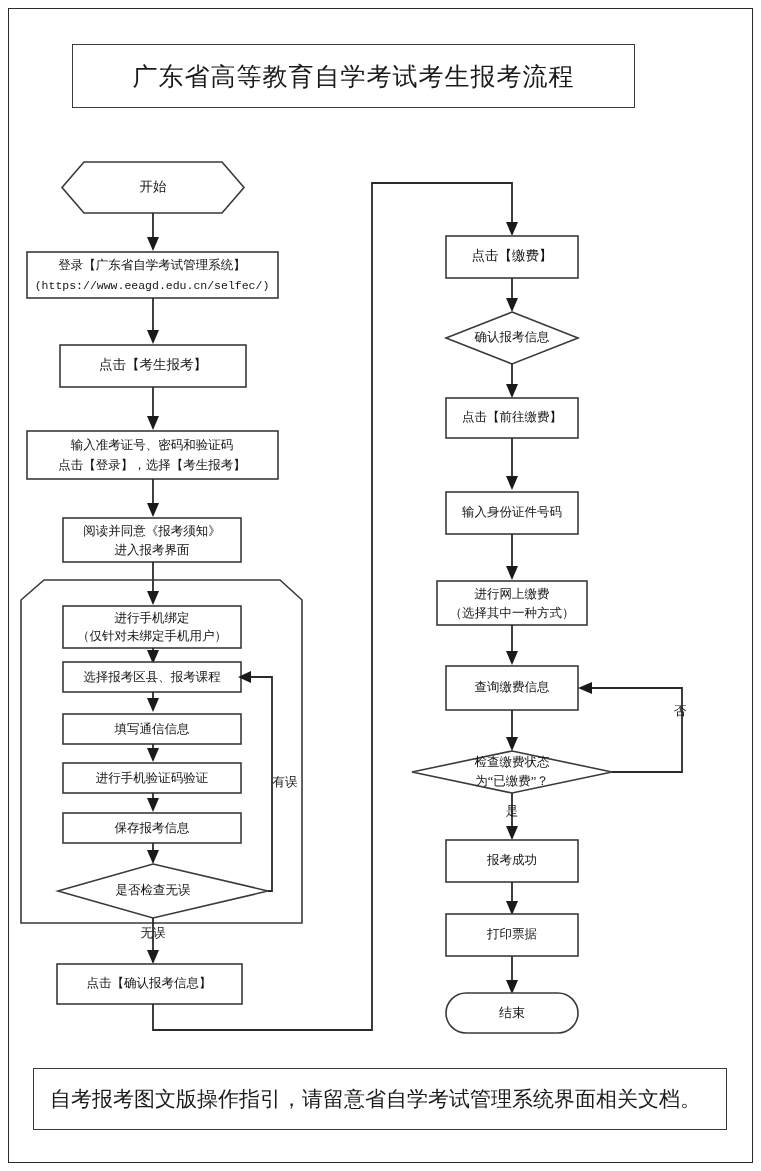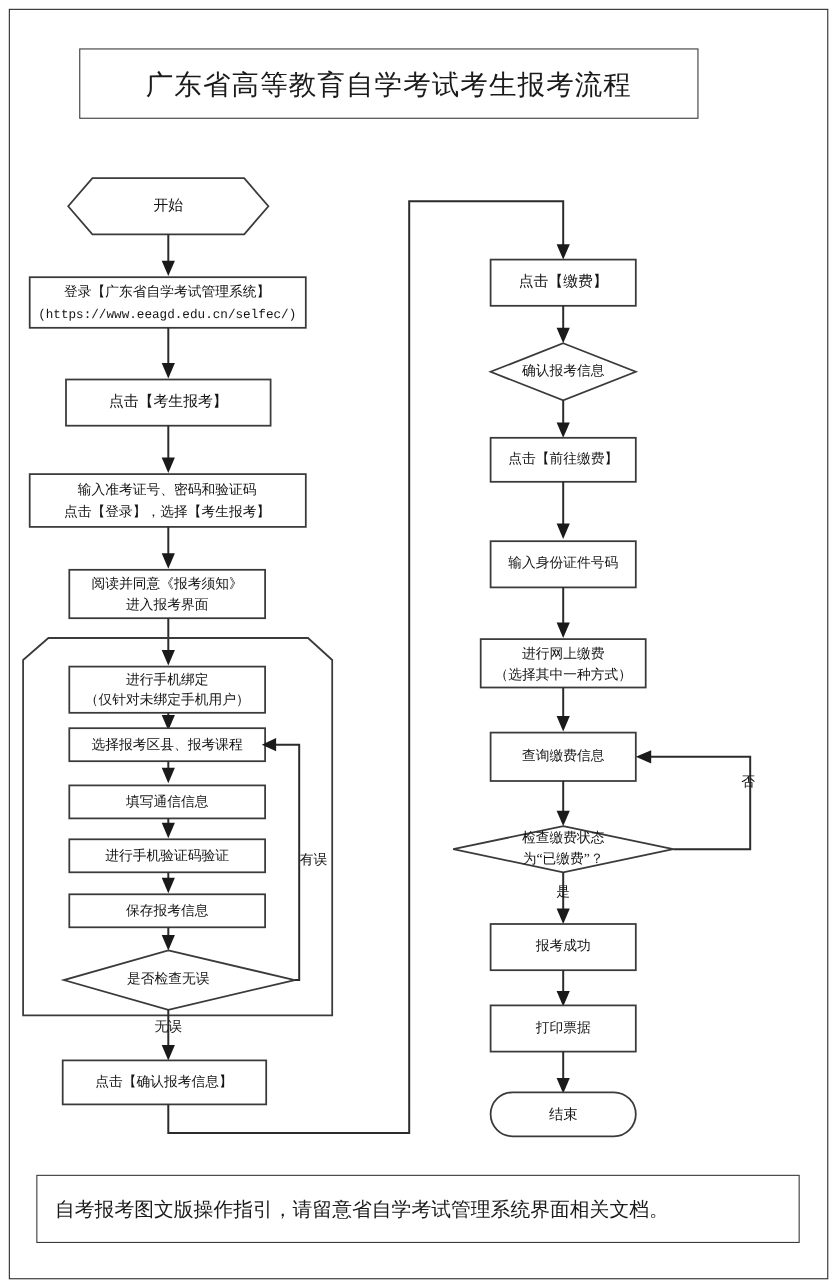--- a/index.html
+++ b/index.html
@@ -80,21 +80,21 @@
   }
   .footer-box{
     position:absolute;
     left:33px;top:1068px;
     width:694px;height:62px;
     border:1.6px solid #3a3a3a;
     box-sizing:border-box;
     display:flex;align-items:center;
   }
   .footer-text{
-    font-size:18px;
+    font-size:21px;
     padding-left:16px;
     white-space:nowrap;
     font-family:"Liberation Serif","DejaVu Serif",serif;
   }
 </style>
 </head>
 <body>
 
 <div id="page">
 

